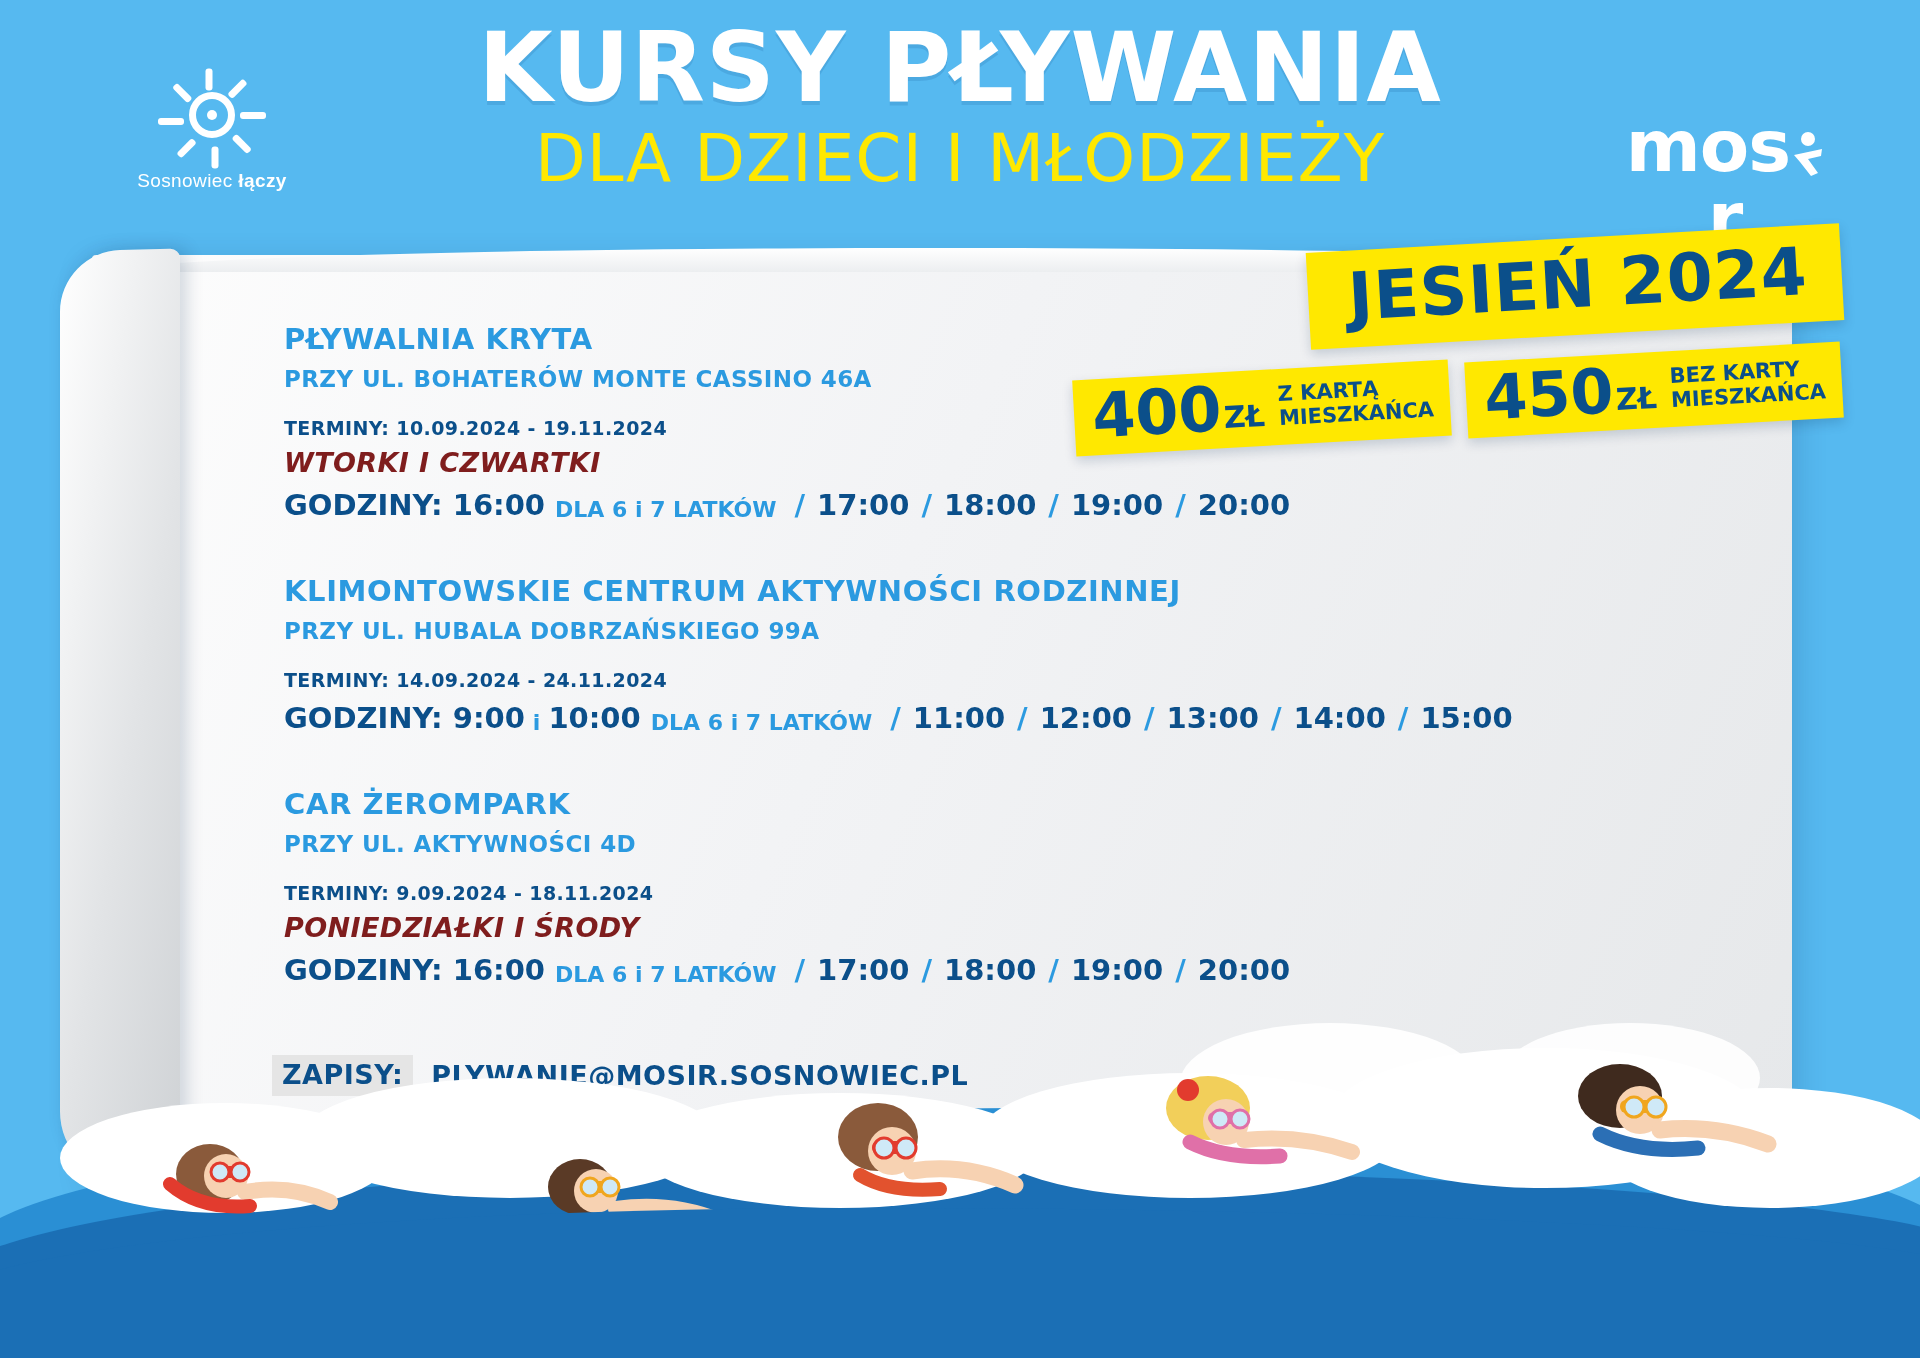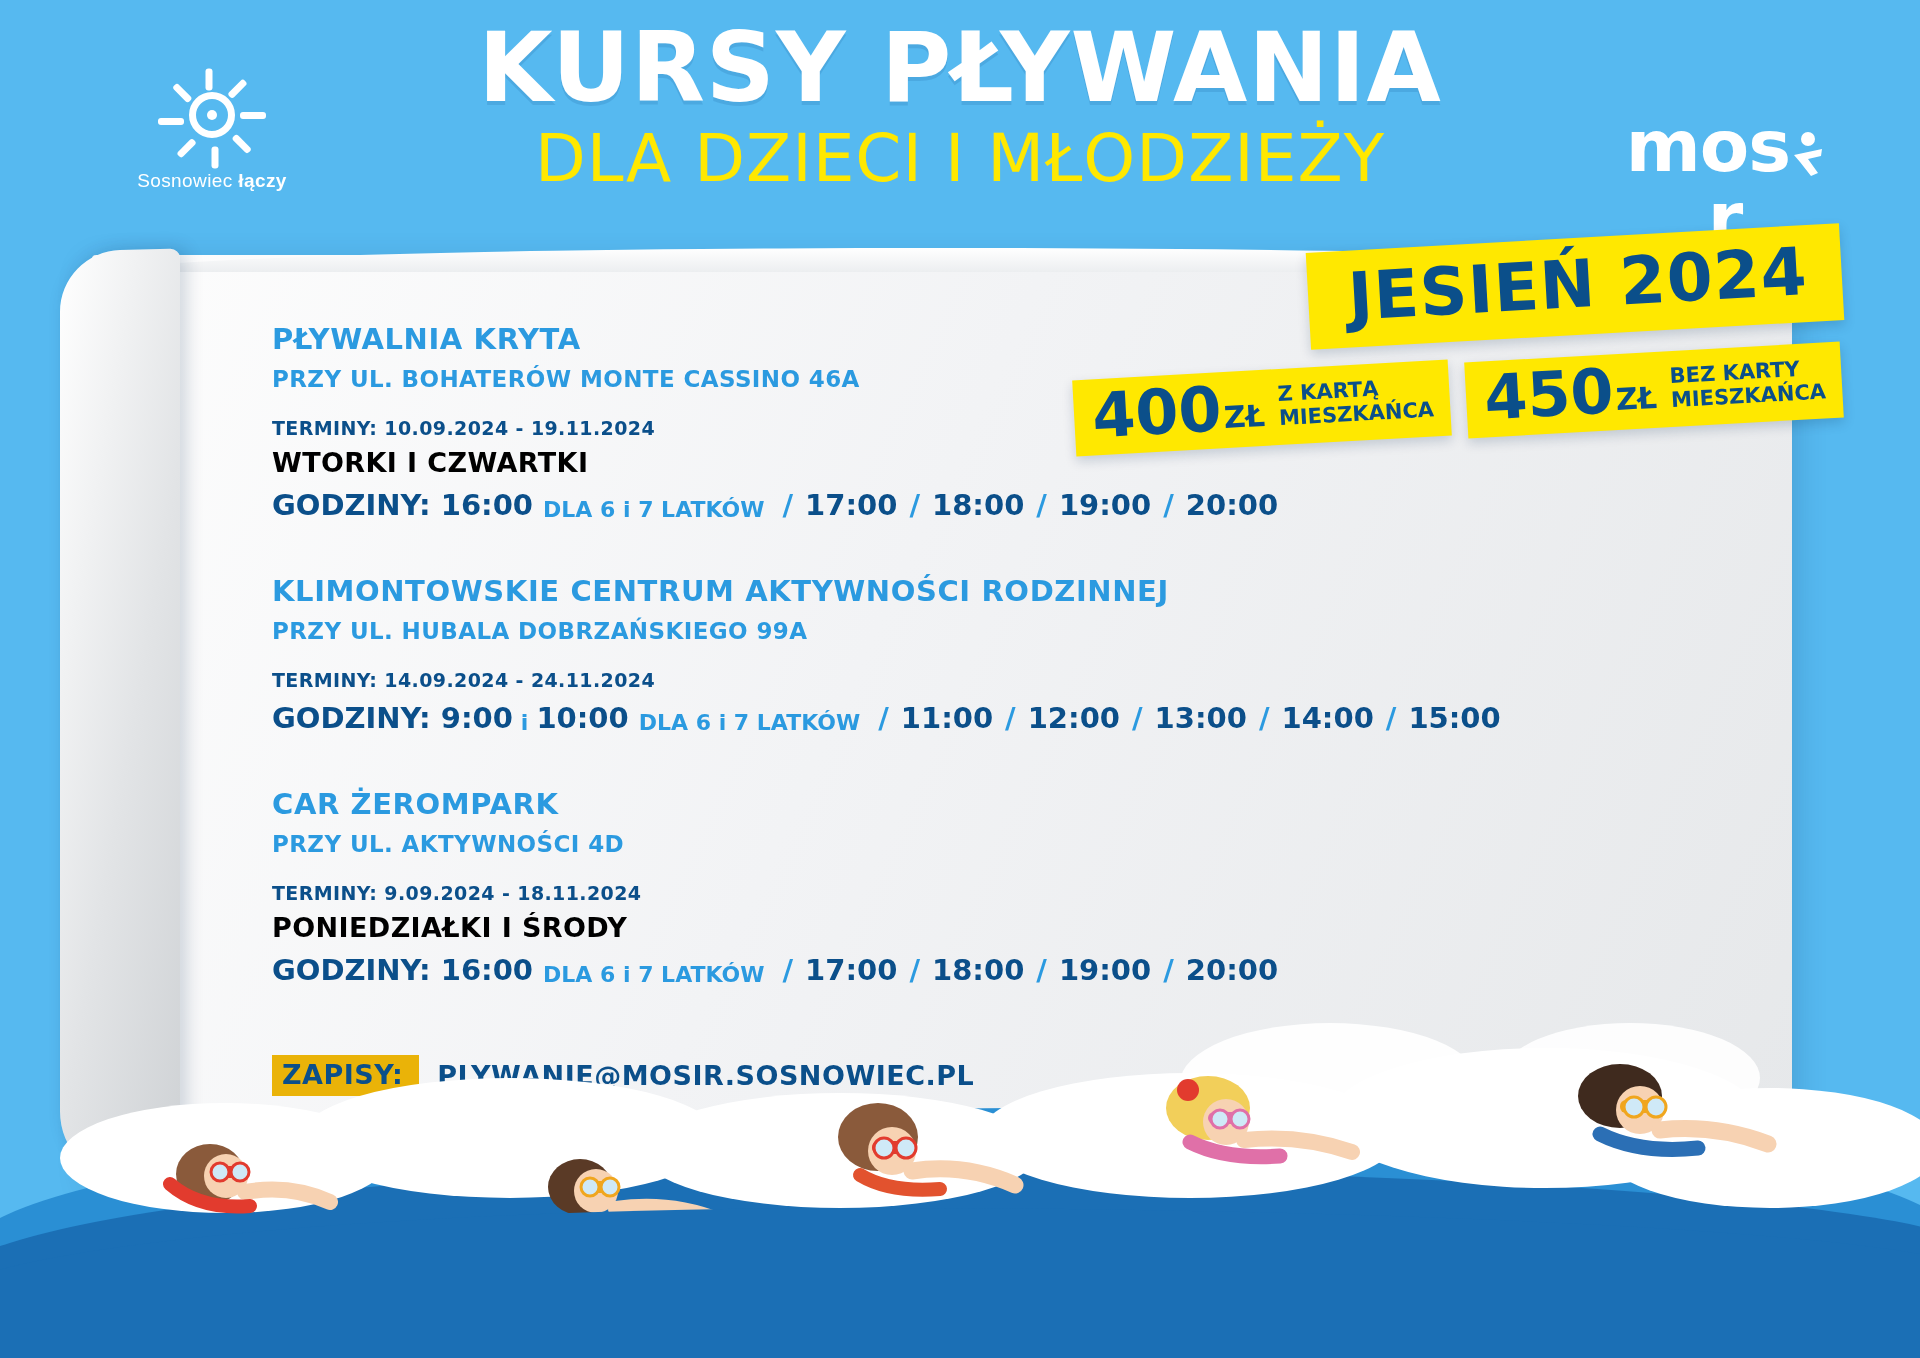--- a/index.html
+++ b/index.html
@@ -205,21 +205,21 @@
     font-weight: 700;
     color: #0b4f8a;
     line-height: 1.15;
     text-align: left;
     font-family: "DejaVu Sans", sans-serif;
   }
 
   
   .content {
     position: absolute;
-    left: 272px;
+    left: 284px;
     top: 322px;
     width: 1480px;
   }
   .venue { margin-bottom: 52px; }
   .venue-name {
     font-size: 29px;
     font-weight: 900;
     color: #2b9ae0;
     letter-spacing: .6px;
     font-family: "DejaVu Sans", sans-serif;
@@ -236,24 +236,25 @@
     font-size: 19px;
     font-weight: 700;
     color: #0b4f8a;
     letter-spacing: .4px;
     margin-top: 25px;
     font-family: "DejaVu Sans", sans-serif;
   }
   .venue-days {
     font-size: 27px;
     font-weight: 900;
-    color: #000000;
+    color: #7f1d1d;
     letter-spacing: .4px;
     margin-top: 8px;
     font-family: "DejaVu Sans", sans-serif;
+    font-style: italic;
   }
   .hours-row {
     margin-top: 10px;
     display: flex;
     align-items: flex-end;
     flex-wrap: wrap;
     font-family: "DejaVu Sans", sans-serif;
   }
   .hours-label {
     font-size: 29px;
@@ -287,25 +288,25 @@
 
   .signup {
     position: absolute;
     left: 272px;
     top: 1055px;
     display: flex;
     align-items: center;
     font-family: "DejaVu Sans", sans-serif;
   }
   .signup-label {
-    background: #eab308;
+    background: #e5e5e5;
     color: #0b4f8a;
     font-size: 27px;
     font-weight: 900;
-    padding: 4px 16px 6px 10px;
+    padding: 4px 10px 6px 10px;
     letter-spacing: .5px;
   }
   .signup-mail {
     margin-left: 18px;
     font-size: 27px;
     font-weight: 900;
     color: #0b4f8a;
     letter-spacing: .5px;
   }
 

